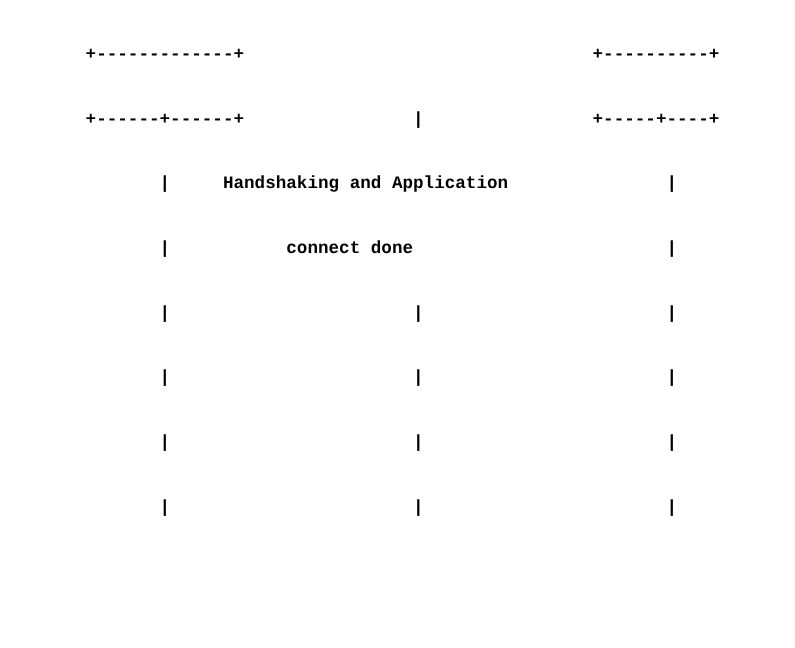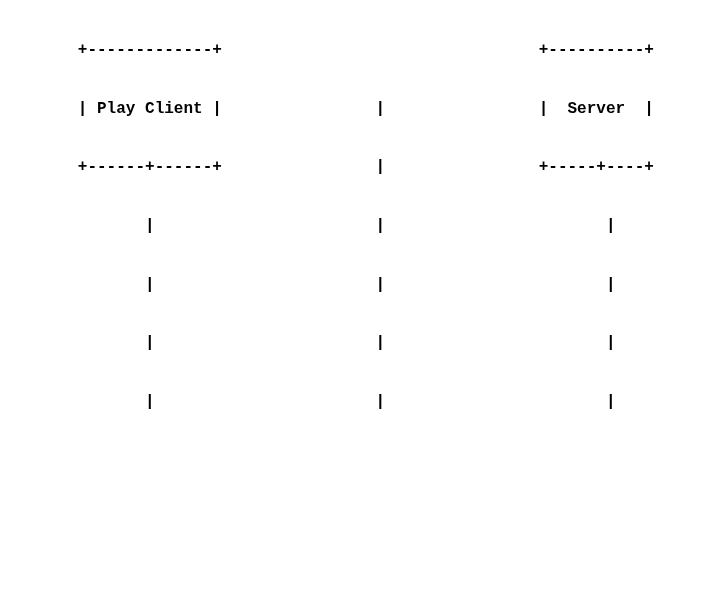--- a/index.html
+++ b/index.html
@@ -30,22 +30,23 @@
     height: 19.55px;
     white-space: pre;
   }
 </style>
 </head>
 <body>
 
 <div class="page">
   <div class="ascii">
     <div class="line">        +-------------+                                 +----------+</div>
-    <div class="line">        | Play Client |                |                |  Server  |</div>
     <div class="line">        +------+------+                |                +-----+----+</div>
+    <div class="line">               |     Handshaking and Application               |</div>
+    <div class="line">               |           connect done                        |</div>
     <div class="line">               |                       |                       |</div>
     <div class="line">               |                       |                       |</div>
     <div class="line">               |                       |                       |</div>
     <div class="line">               |                       |                       |</div>
     
     
     
     
     
     

